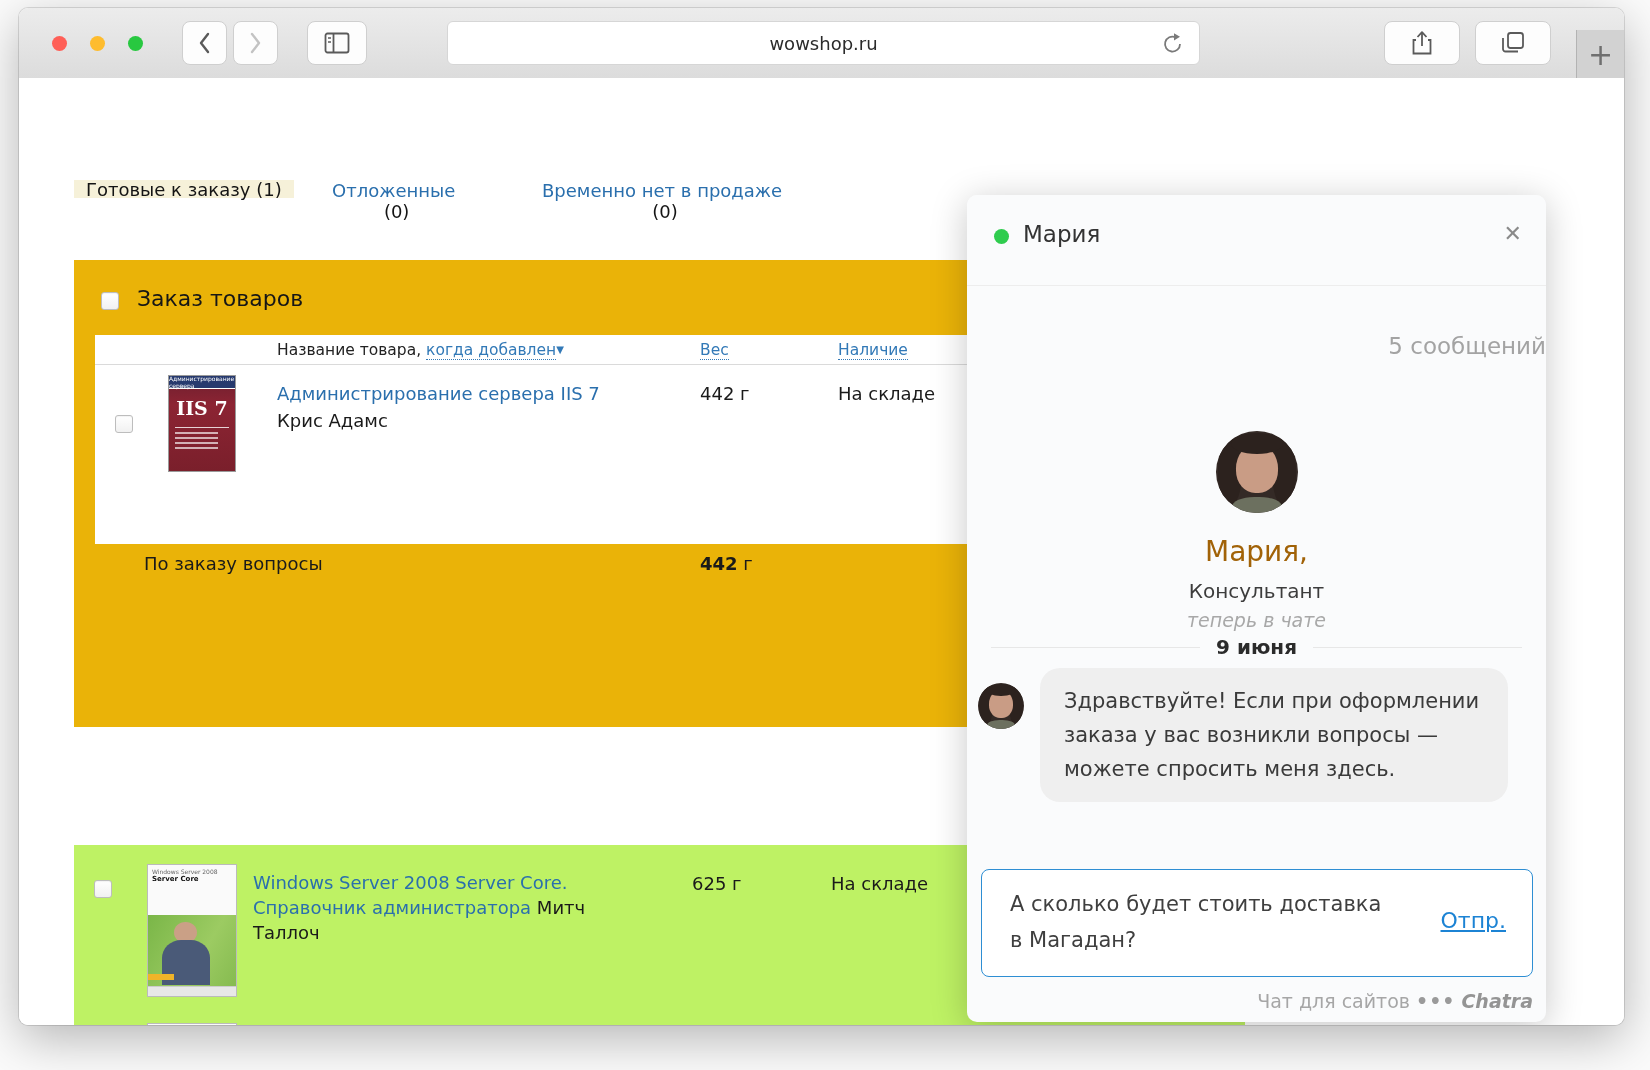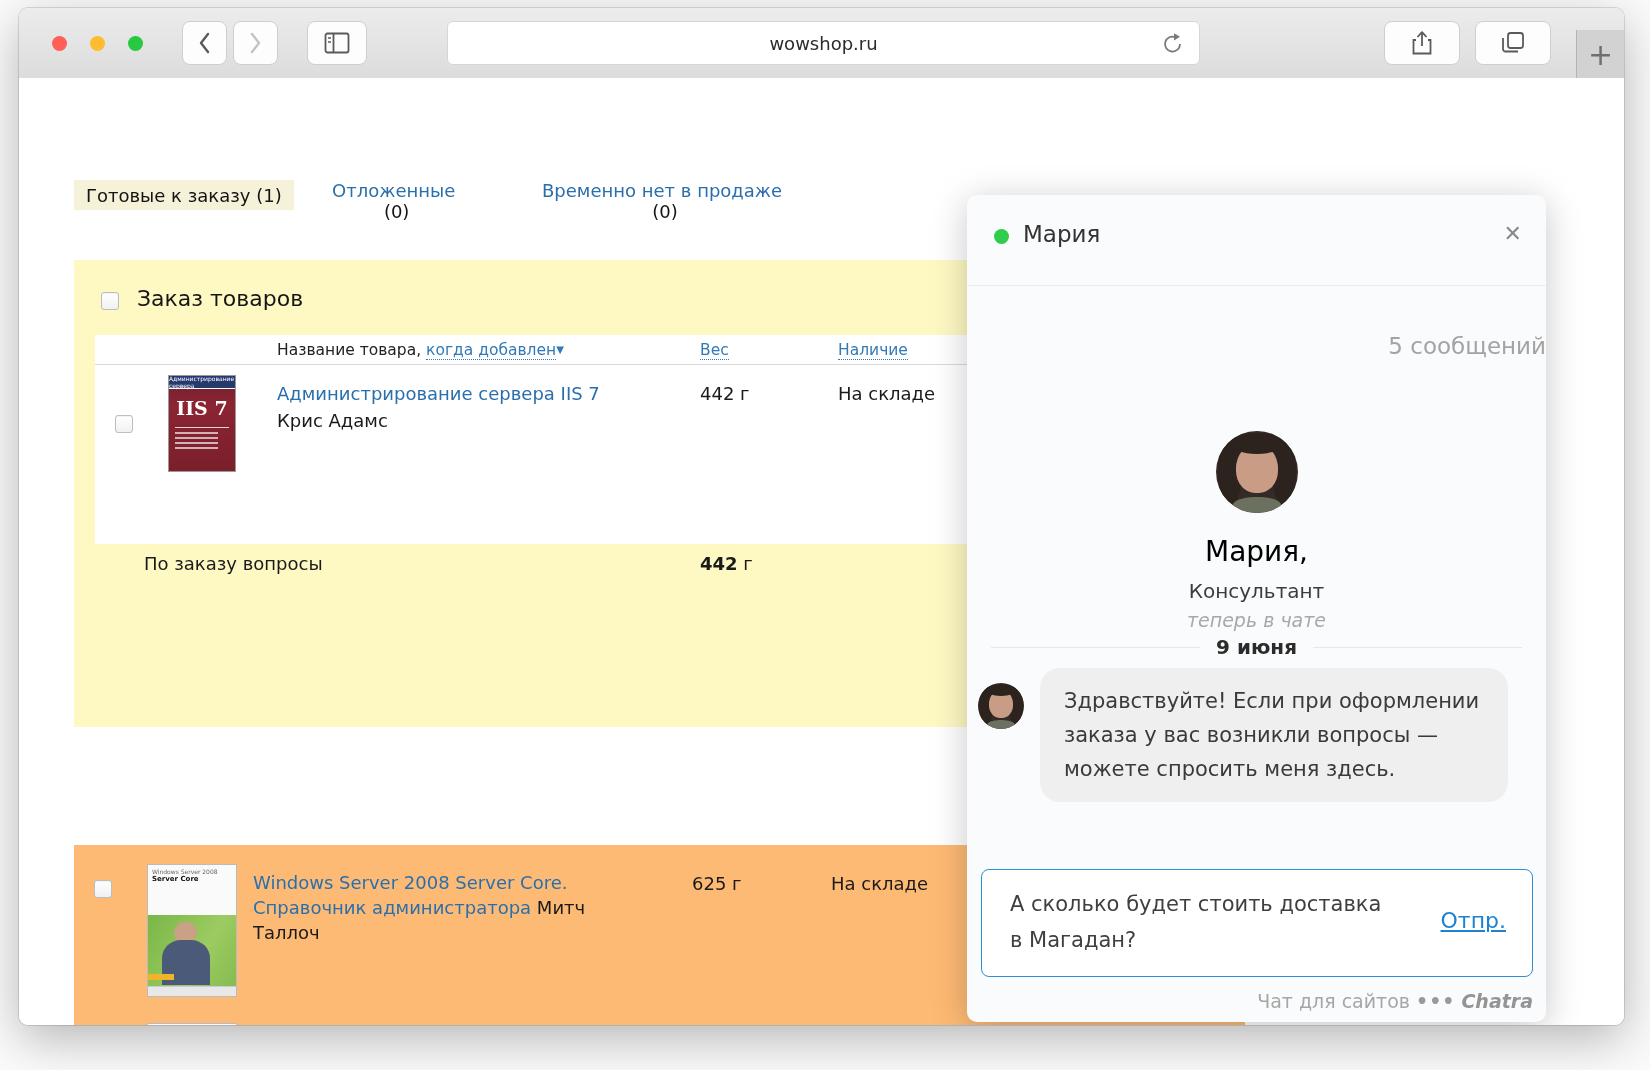--- a/index.html
+++ b/index.html
@@ -19,25 +19,25 @@
   .urlfield{position:absolute;left:428px;top:13px;width:753px;height:44px;background:#fff;
     border:1px solid #d6d6d6;border-radius:6px;box-sizing:border-box;
     display:flex;align-items:center;justify-content:center;font-size:18px;color:#2b2b2b;}
   .reload{position:absolute;right:14px;top:9px;}
   .plusstrip{position:absolute;right:0;top:22px;width:47px;height:48px;background:#d2d2d2;
     border-left:1px solid #b3b3b3;display:flex;align-items:center;justify-content:center;
     font-size:30px;color:#6f6f6f;font-weight:400;}
   
   .page{position:absolute;left:0;top:70px;width:100%;height:947px;background:#fff;}
   .ptab-active{position:absolute;left:55px;top:102px;height:18px;background:#f6f1d9;
-    display:flex;align-items:center;padding:6px 12px;font-size:18px;color:#141414;}
+    display:flex;align-items:center;padding:0 12px;font-size:18px;color:#141414;}
   .ptab-link{position:absolute;top:102px;height:34px;display:flex;align-items:center;font-size:18px;flex-direction:column;}
   .ptab-link .lnk{color:#2a6fad;cursor:pointer;}
   .ptab-link .cnt{color:#141414;margin-left:6px;}
-  .panel{position:absolute;left:55px;top:182px;width:1171px;height:467px;background:#fef9c3;}
+  .panel{position:absolute;left:55px;top:182px;width:1171px;height:467px;background:#eab308;}
   .cb{position:absolute;width:16px;height:16px;border:1px solid #bdbdbd;border-radius:3px;
     background:linear-gradient(#ffffff,#f1f1f1);box-shadow:inset 0 1px 1px rgba(0,0,0,.05);}
   .panel-title{position:absolute;left:63px;top:26px;font-size:22px;color:#161616;}
   .whiteband{position:absolute;left:21px;top:75px;width:1150px;background:#fff;}
   .colrow{position:relative;height:29px;border-bottom:1px solid #dadada;font-size:15.5px;}
   .colrow .cellname{position:absolute;left:182px;top:6px;color:#222;}
   .dotlink{color:#3279b7;text-decoration:none;border-bottom:1px dotted #3279b7;cursor:pointer;}
   .colrow .cellw{position:absolute;left:605px;top:6px;}
   .colrow .cells{position:absolute;left:743px;top:6px;}
   .sortarrow{color:#3279b7;font-size:10px;vertical-align:2px;}
@@ -49,21 +49,21 @@
   .cover-iis .big{font-size:19px;font-weight:bold;text-align:center;margin-top:8px;font-family:"DejaVu Serif",serif;}
   .cover-iis .lines{margin:8px 6px 0 6px;border-top:1px solid rgba(255,255,255,.8);padding-top:4px;}
   .cover-iis .lines div{height:2px;background:rgba(255,255,255,.65);margin-bottom:3px;width:80%;}
   .prod-title{position:absolute;left:182px;top:18px;font-size:18px;color:#2a6fad;cursor:pointer;width:400px;}
   .prod-author{position:absolute;left:182px;top:45px;font-size:18px;color:#1a1a1a;}
   .val{font-size:18px;color:#1a1a1a;}
   .summary-label{position:absolute;left:70px;top:293px;font-size:18px;color:#1a1a1a;}
   .summary-val{position:absolute;left:626px;top:293px;font-size:18px;color:#1a1a1a;}
   .greenbar{position:absolute;left:55px;top:718px;width:1171px;height:49px;background:#b6d98e;}
   .greenbar .gtitle{position:absolute;left:44px;top:12px;font-size:20px;color:#161616;}
-  .recrow{position:absolute;left:55px;width:1171px;background:#fdba74;}
+  .recrow{position:absolute;left:55px;width:1171px;background:#bef264;}
   .reccover{position:absolute;left:73px;width:88px;border:1px solid #bbb;overflow:hidden;background:#fff;}
   .reccover .top{height:38%;background:#fafafa;padding:3px 4px 0 4px;box-sizing:border-box;}
   .reccover .t1{font-size:6px;color:#666;}
   .reccover .t2{font-size:7px;color:#111;font-weight:bold;}
   .reccover .photo{position:relative;height:54%;background:linear-gradient(120deg,#7ab648,#9ccb62 60%,#86bb50);}
   .reccover .head{position:absolute;left:30%;top:10%;width:26%;height:30%;border-radius:50%;background:#caa086;}
   .reccover .body{position:absolute;left:16%;top:36%;width:54%;height:64%;border-radius:40% 40% 0 0;background:#4a5a78;}
   .reccover .bar{height:8%;background:#e8e8e8;border-top:1px solid #ccc;}
   .reccover .tag{position:absolute;left:0;bottom:8%;width:30%;height:8%;background:#f0b429;}
   .rec-text{position:absolute;left:179px;width:345px;font-size:18px;line-height:25px;}
@@ -77,21 +77,21 @@
   .agent{position:absolute;left:56px;top:26px;font-size:23px;color:#333;}
   .chat-close{position:absolute;right:24px;top:26px;font-size:22px;color:#8a8a8a;font-weight:bold;cursor:pointer;}
   .msgcount{position:absolute;left:0;top:138px;width:100%;text-align:right;font-size:23px;color:#a3a3a3;}
   .avatar{border-radius:50%;background:#342a26;position:relative;overflow:hidden;}
   .avatar .face{position:absolute;left:24%;top:16%;width:52%;height:60%;border-radius:50% 50% 46% 46%;background:#c99c85;}
   .avatar .hairL{position:absolute;left:2%;top:8%;width:30%;height:84%;border-radius:50%;background:#2c221e;}
   .avatar .hairR{position:absolute;right:2%;top:8%;width:30%;height:84%;border-radius:50%;background:#2c221e;}
   .avatar .fringe{position:absolute;left:18%;top:2%;width:64%;height:26%;border-radius:50%;background:#2c221e;}
   .avatar .body{position:absolute;left:20%;bottom:-6%;width:60%;height:26%;border-radius:45% 45% 0 0;background:#6c705f;}
   .bigavatar{position:absolute;left:249px;top:236px;width:82px;height:82px;}
-  .pname{position:absolute;left:0;top:340px;width:100%;text-align:center;font-size:28px;color:#000000;}
+  .pname{position:absolute;left:0;top:340px;width:100%;text-align:center;font-size:28px;color:#a16207;}
   .prole{position:absolute;left:0;top:384px;width:100%;text-align:center;font-size:20px;color:#3c3c3c;}
   .pstatus{position:absolute;left:0;top:414px;width:100%;text-align:center;font-size:19px;color:#a8a8a8;font-style:italic;}
   .datediv{position:absolute;left:24px;top:440px;width:531px;display:flex;align-items:center;}
   .datediv .line{flex:1;height:1px;background:#e7e7e7;}
   .datediv .dtext{padding:0 16px;font-size:20px;font-weight:bold;color:#2b2b2b;}
   .msgrow{position:absolute;left:11px;top:473px;width:560px;}
   .msg-avatar{position:absolute;left:0;top:15px;width:46px;height:46px;}
   .bubble{position:absolute;left:62px;top:0;max-width:420px;background:#efefef;border-radius:20px;
     padding:16px 24px;font-size:21px;line-height:34px;color:#3a3a3a;}
   .inputbox{position:absolute;left:14px;top:674px;width:552px;height:108px;box-sizing:border-box;

